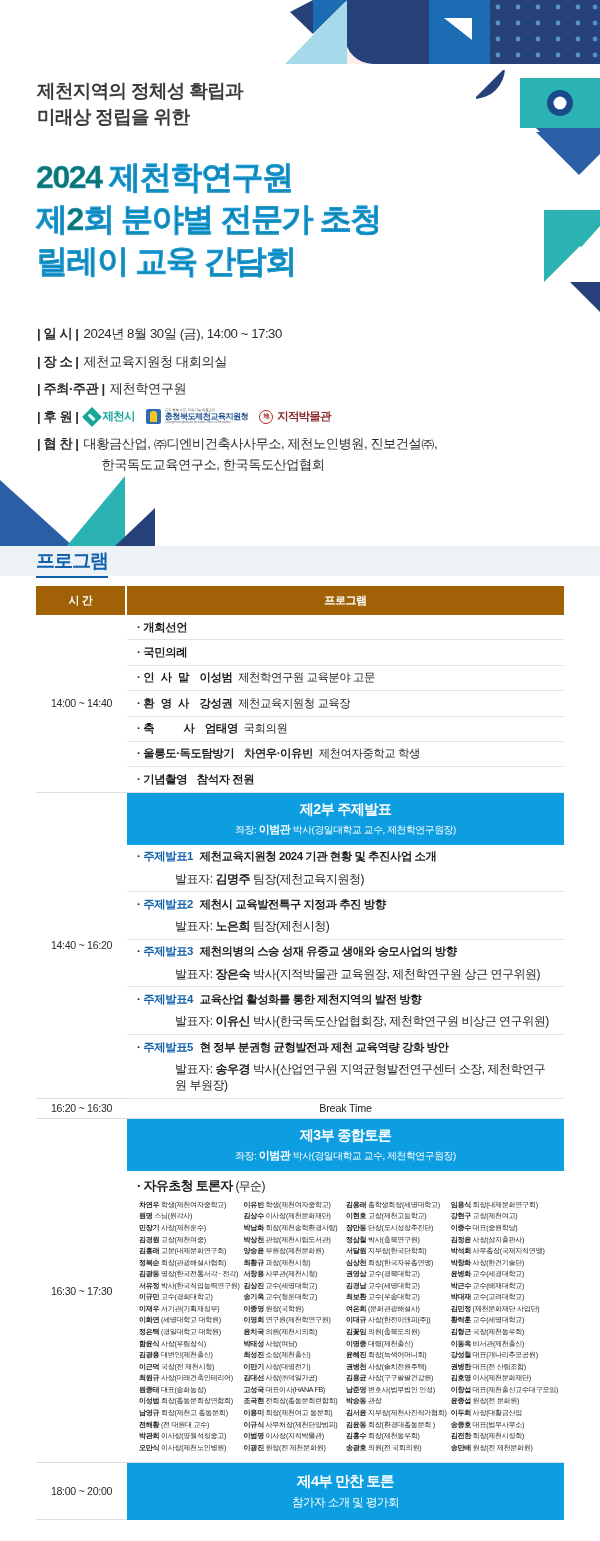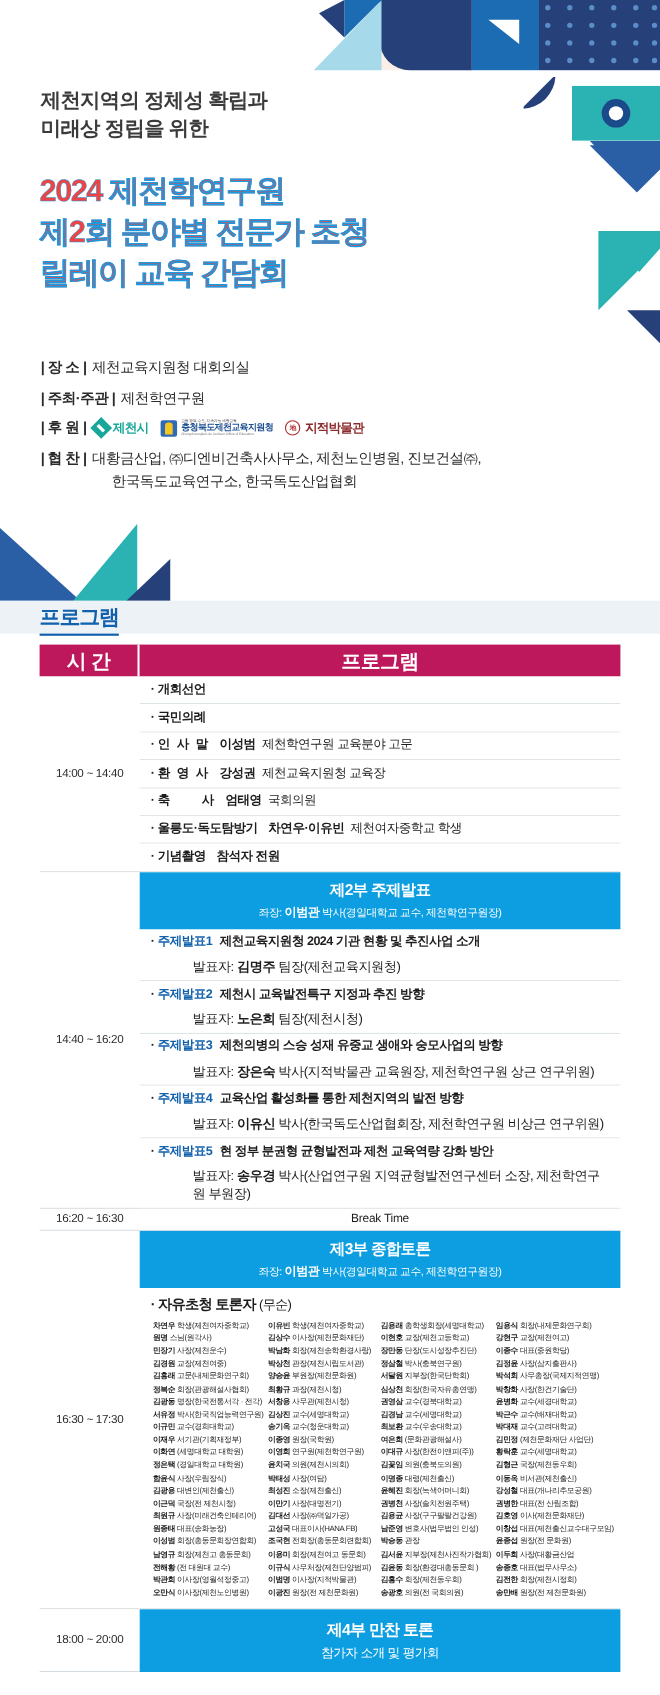--- a/index.html
+++ b/index.html
@@ -14,22 +14,22 @@
   .deco { position:absolute; }
 
   
   .subtitle {
     position:absolute; left:37px; top:78px; width:420px;
     font-size:18.5px; line-height:1.43; font-weight:700;
     color:#3b3b3b; letter-spacing:-0.6px;
   }
   .maintitle {
     position:absolute; left:36px; top:156px; width:470px;
-    font-size:28px; line-height:1.32; font-weight:900;
-    color:#ef4444; letter-spacing:-1.4px;
+    font-size:32px; line-height:1.32; font-weight:900;
+    color:#0f766e; letter-spacing:-1.4px;
     -webkit-text-stroke:0.4px #1a9ae0;
   }
 
   
   .info { position:absolute; left:37px; top:325px; width:530px; }
   .irow { display:flex; align-items:flex-start; margin-bottom:9.5px;
           font-size:13.2px; color:#2b2b2b; letter-spacing:-0.45px; }
   .ilabel { white-space:nowrap; font-weight:700; color:#2b2b2b; }
   .ival { margin-left:5px; font-weight:500; }
 
@@ -80,21 +80,21 @@
   .trow { display:flex; width:100%; }
   .tcol-time {
     width:91px; flex:none; display:flex; align-items:center; justify-content:center;
     font-size:10.6px; color:#2b2b2b; letter-spacing:-0.3px; background:#ffffff;
     border-bottom:1px solid #d7dde3;
   }
   .tcol-body { flex:1; min-width:0; }
 
   .th {
     height:29px; display:flex; align-items:center; justify-content:center;
-    background:#be185d; color:#ffffff; font-size:18px; font-weight:800;
+    background:#a16207; color:#ffffff; font-size:11px; font-weight:800;
     letter-spacing:-0.4px;
   }
   .th-time { width:91px; flex:none; border-right:2px solid #ffffff; }
 
   .sect-head {
     background:#0c9ee0; color:#ffffff; text-align:center; padding:7px 4px 8px;
   }
   .sect-head .sh-title { font-size:14.2px; font-weight:900; letter-spacing:-0.7px; }
   .sect-head .sh-sub { font-size:9.8px; font-weight:500; margin-top:3px; letter-spacing:-0.4px; }
   .sect-head .sh-sub b { font-size:11px; font-weight:900; }
@@ -235,20 +235,24 @@
 </div>
 
 <div class="maintitle">
   <div>2024 제천학연구원</div>
   <div>제2회 분야별 전문가 초청</div>
   <div>릴레이 교육 간담회</div>
 </div>
 
 <div class="info">
 
+  <div class="irow">
+    <span class="ilabel">| 일 시 |</span>
+    <span class="ival">2024년 8월 30일 (금), 14:00 ~ 17:30</span>
+  </div>
 
   <div class="irow">
     <span class="ilabel">| 장 소 |</span>
     <span class="ival">제천교육지원청 대회의실</span>
   </div>
 
   <div class="irow">
     <span class="ilabel">| 주최·주관 |</span>
     <span class="ival">제천학연구원</span>
   </div>

